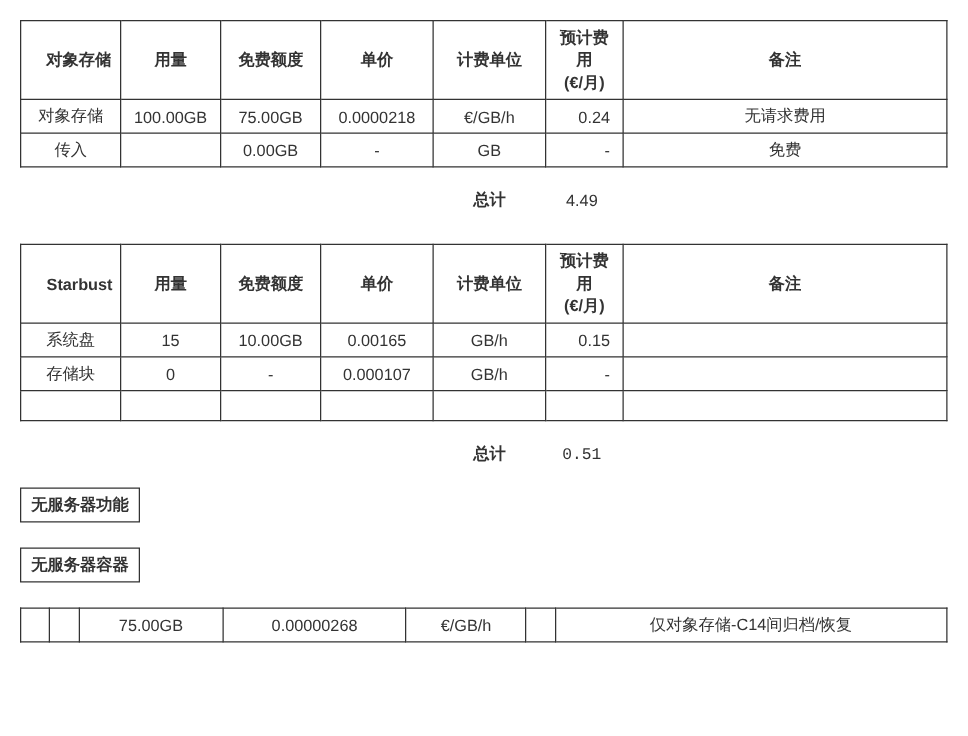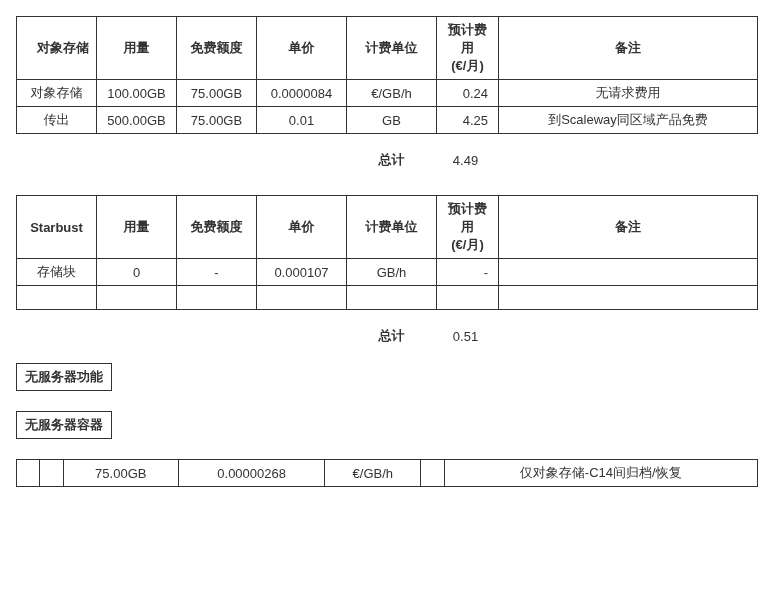--- a/index.html
+++ b/index.html
@@ -58,59 +58,68 @@
     <th class="col-free">免费额度</th>
     <th class="col-price">单价</th>
     <th class="col-unit">计费单位</th>
     <th class="col-est"><span>预计费用</span><span class="line2">(€/月)</span></th>
     <th class="col-note">备注</th>
   </tr>
   <tr>
     <td>对象存储</td>
     <td>100.00GB</td>
     <td>75.00GB</td>
-    <td>0.0000084</td>
+    <td>0.0000218</td>
     <td>€/GB/h</td>
     <td class="num-right">0.24</td>
     <td>无请求费用</td>
   </tr>
   <tr>
-    <td>传出</td>
-    <td>500.00GB</td>
-    <td>75.00GB</td>
-    <td>0.01</td>
+    <td>传入</td>
+    <td></td>
+    <td>0.00GB</td>
+    <td>-</td>
     <td>GB</td>
-    <td class="num-right">4.25</td>
-    <td>到Scaleway同区域产品免费</td>
+    <td class="num-right">-</td>
+    <td>免费</td>
   </tr>
   <tr class="summary-row">
     <td></td>
         <td></td>
         <td></td>
         <td></td>
     <td>总计</td>
     <td class="num-right" style="font-weight:normal;margin-top:27px;">4.49</td>
     <td></td>
   </tr>
 </tbody>
   </table>
 
 <div class="gap"></div>
 
 
 <table>
   <tbody>
       <tr>
-    <th class="col-name thname-first" style="text-align:center; padding-left:6px;">Starbust</th>
+    <th class="col-name thname-first" style="text-align:right; padding-left:6px;">Starbust</th>
     <th class="col-usage">用量</th>
     <th class="col-free">免费额度</th>
     <th class="col-price">单价</th>
     <th class="col-unit">计费单位</th>
     <th class="col-est"><span>预计费用</span><span class="line2">(€/月)</span></th>
     <th class="col-note">备注</th>
+  </tr>
+  <tr>
+    <td>系统盘</td>
+    <td>15</td>
+    <td>10.00GB</td>
+    <td>0.00165</td>
+    <td>GB/h</td>
+    <td class="num-right">0.15</td>
+    <td></td>
   </tr>
   <tr>
     <td>存储块</td>
     <td>0</td>
     <td>-</td>
     <td>0.000107</td>
     <td>GB/h</td>
     <td class="num-right">-</td>
     <td></td>
   </tr>
@@ -122,21 +131,21 @@
         <td></td>
         <td></td>
         <td></td>
   </tr>
   <tr class="summary-row">
     <td></td>
         <td></td>
         <td></td>
         <td></td>
     <td>总计</td>
-    <td class="num-right" style="font-weight:normal;">0.51</td>
+    <td class="num-right" style="font-weight:normal;font-family:Liberation Mono, monospace;">0.51</td>
     <td></td>
   </tr>
 </tbody>
   </table>
 
 <div class="section-label">无服务器功能</div>
 <br>
 <div class="section-label">无服务器容器</div>
 
 <div style="height:10px;"></div>

